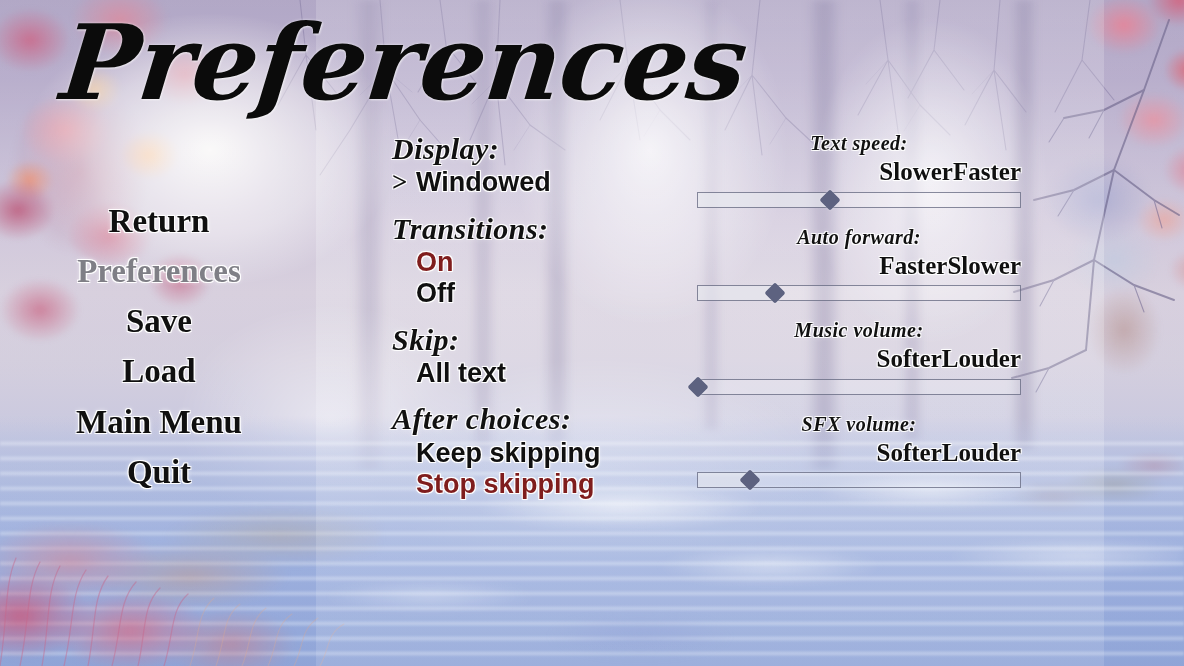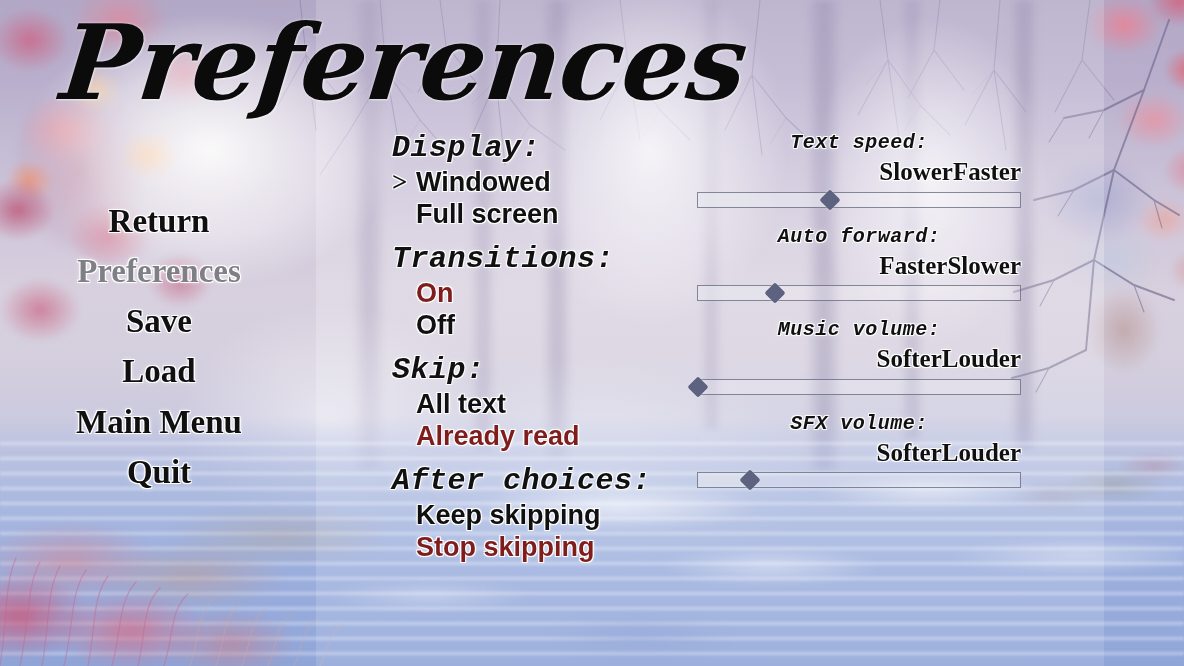--- a/index.html
+++ b/index.html
@@ -174,21 +174,21 @@
       rgba(255,255,255,.12) 100%);
   }
 
   
   .bg-haze{
     background:linear-gradient(to bottom, rgba(255,255,255,.10) 0%, rgba(255,255,255,.04) 40%, rgba(255,255,255,.10) 100%);
   }
 
   
   .script{
-    font-family:Liberation Mono, monospace;
+    font-family:Liberation Serif, serif;
     font-style:italic;
     font-weight:700;
     color:#111;
     letter-spacing:.5px;
     text-shadow:
       -1px -1px 0 rgba(255,255,255,.85),
        1px -1px 0 rgba(255,255,255,.85),
       -1px  1px 0 rgba(255,255,255,.85),
        1px  1px 0 rgba(255,255,255,.85),
        0 0 6px rgba(255,255,255,.55);
@@ -426,48 +426,40 @@
   </div>
 
   <div id="settings-col">
 
     <div class="setting-group">
       <div class="script group-title">Display:</div>
       <div class="opt-row">
         <span class="opt-marker">&gt;</span>
         <span class="opt-label">Windowed</span>
       </div>
-      <div class="opt-row">
-        <span class="opt-marker"></span>
-        <span class="opt-label">Full screen</span>
-      </div>
     </div>
 
     <div class="setting-group">
       <div class="script group-title">Transitions:</div>
       <div class="opt-row">
         <span class="opt-marker"></span>
         <span class="opt-label inactive">On</span>
       </div>
       <div class="opt-row">
         <span class="opt-marker"></span>
         <span class="opt-label">Off</span>
       </div>
     </div>
 
     <div class="setting-group">
       <div class="script group-title">Skip:</div>
       <div class="opt-row">
         <span class="opt-marker"></span>
         <span class="opt-label">All text</span>
       </div>
-      <div class="opt-row">
-        <span class="opt-marker"></span>
-        <span class="opt-label inactive">Already read</span>
-      </div>
     </div>
 
     <div class="setting-group">
       <div class="script group-title">After choices:</div>
       <div class="opt-row">
         <span class="opt-marker"></span>
         <span class="opt-label">Keep skipping</span>
       </div>
       <div class="opt-row">
         <span class="opt-marker"></span>

